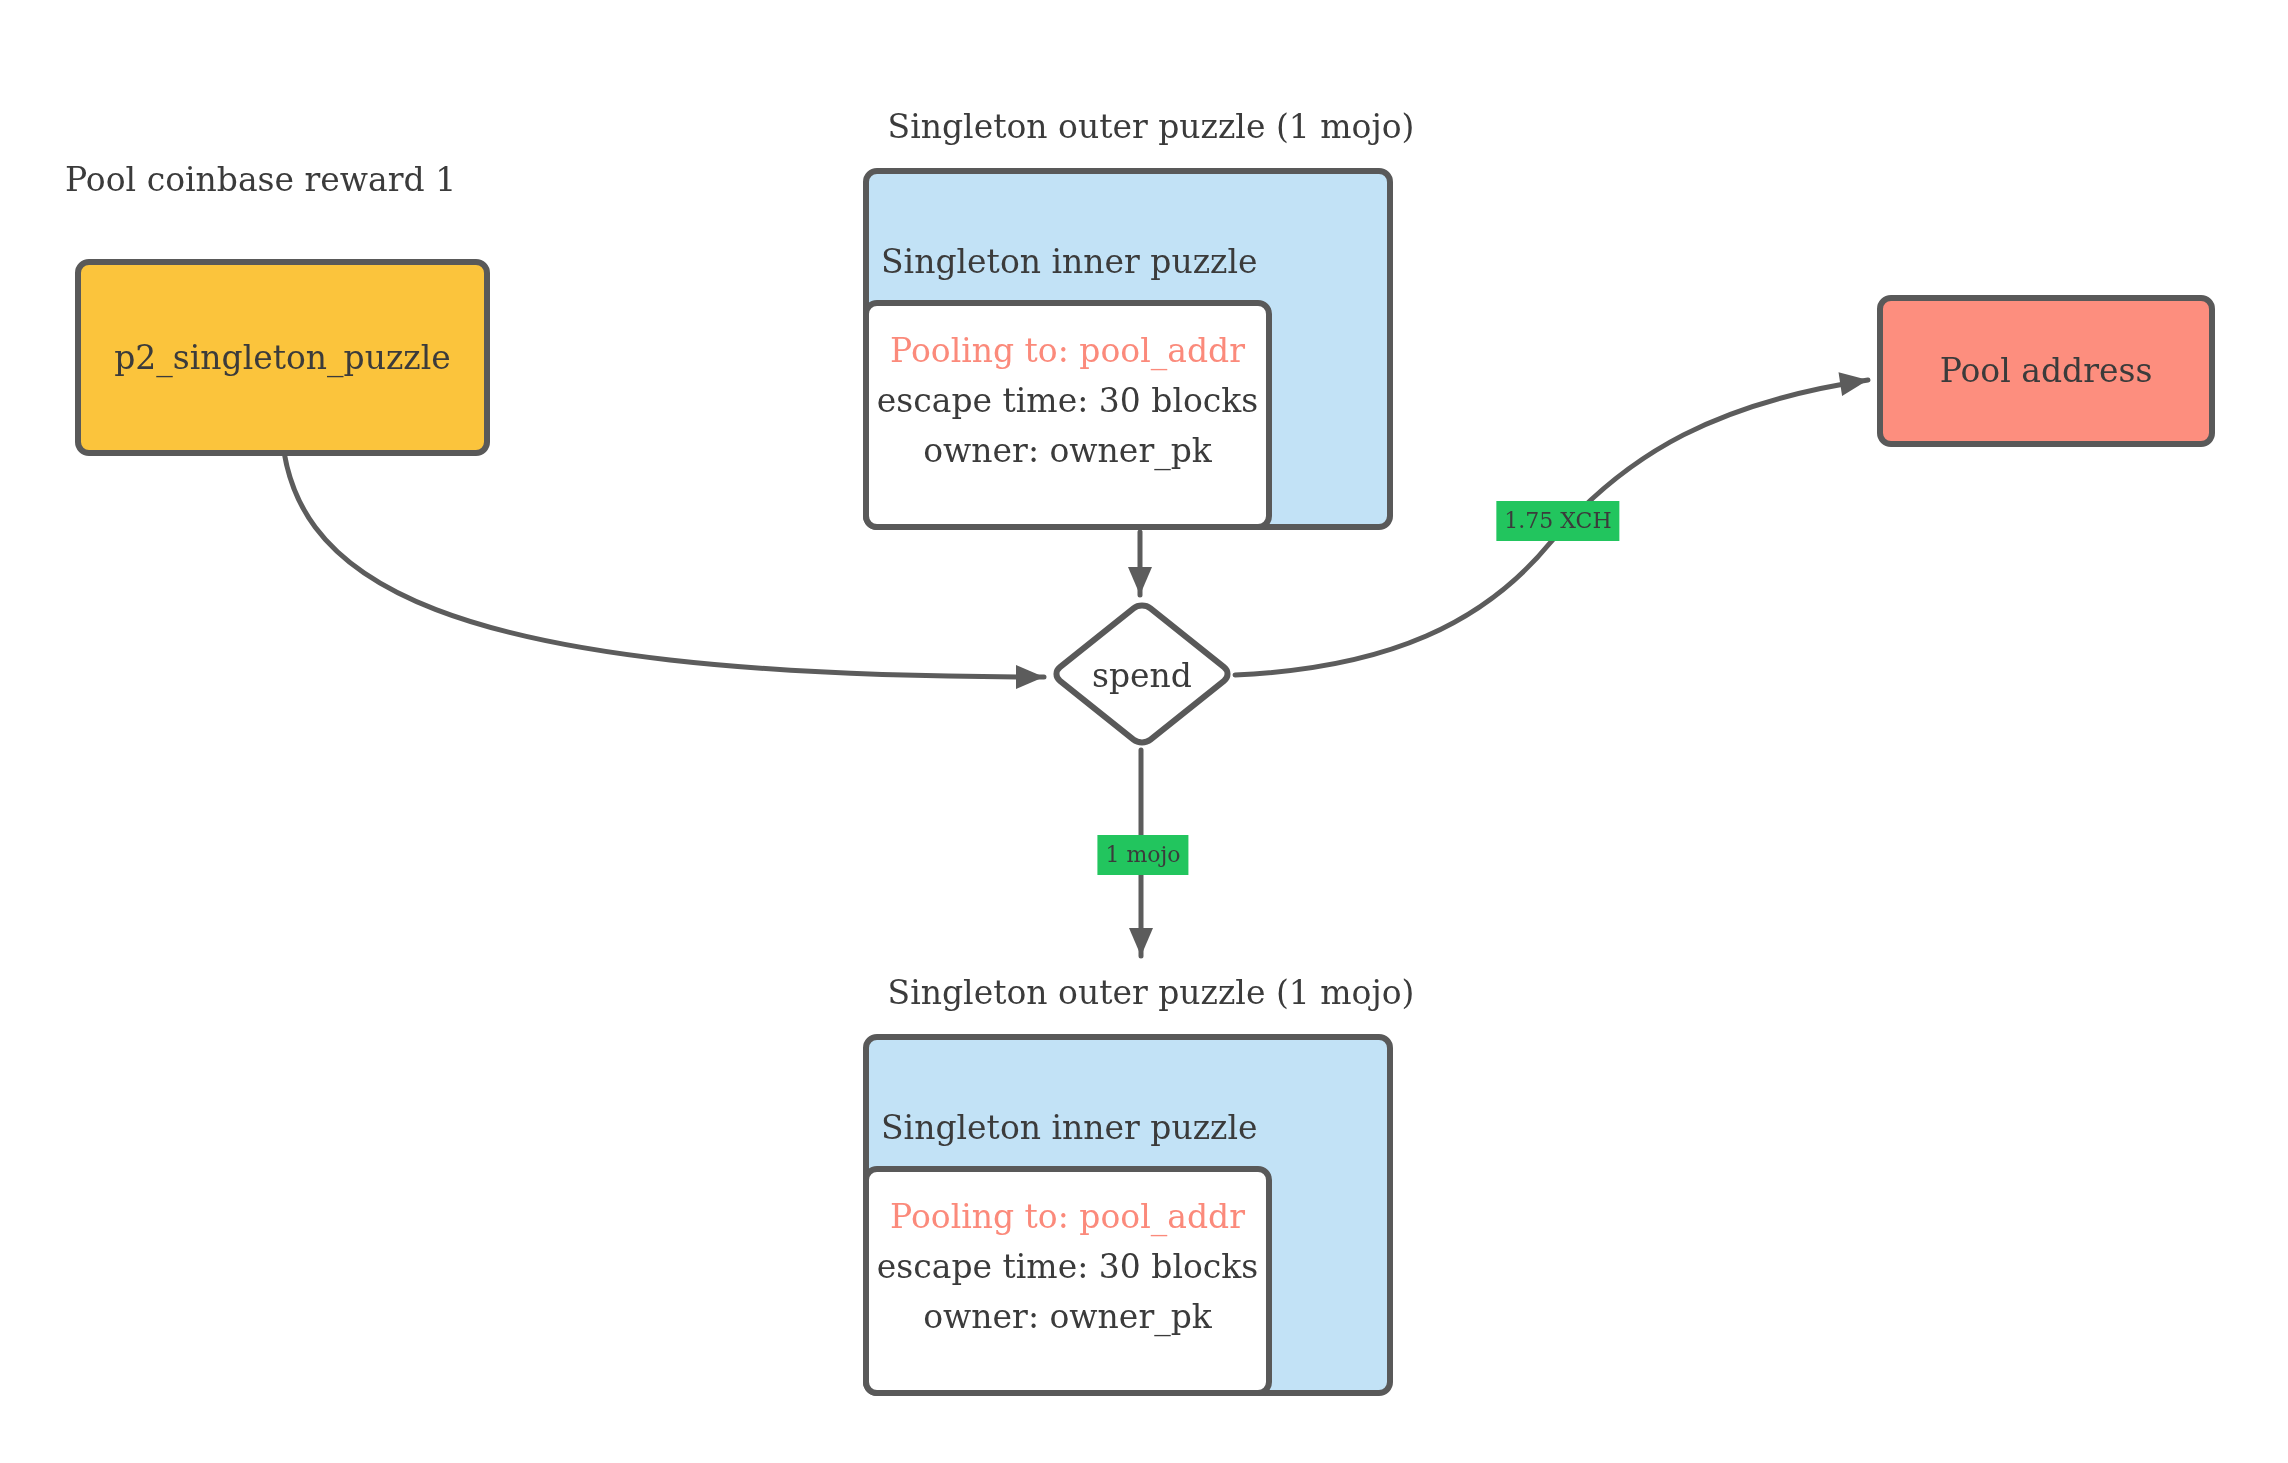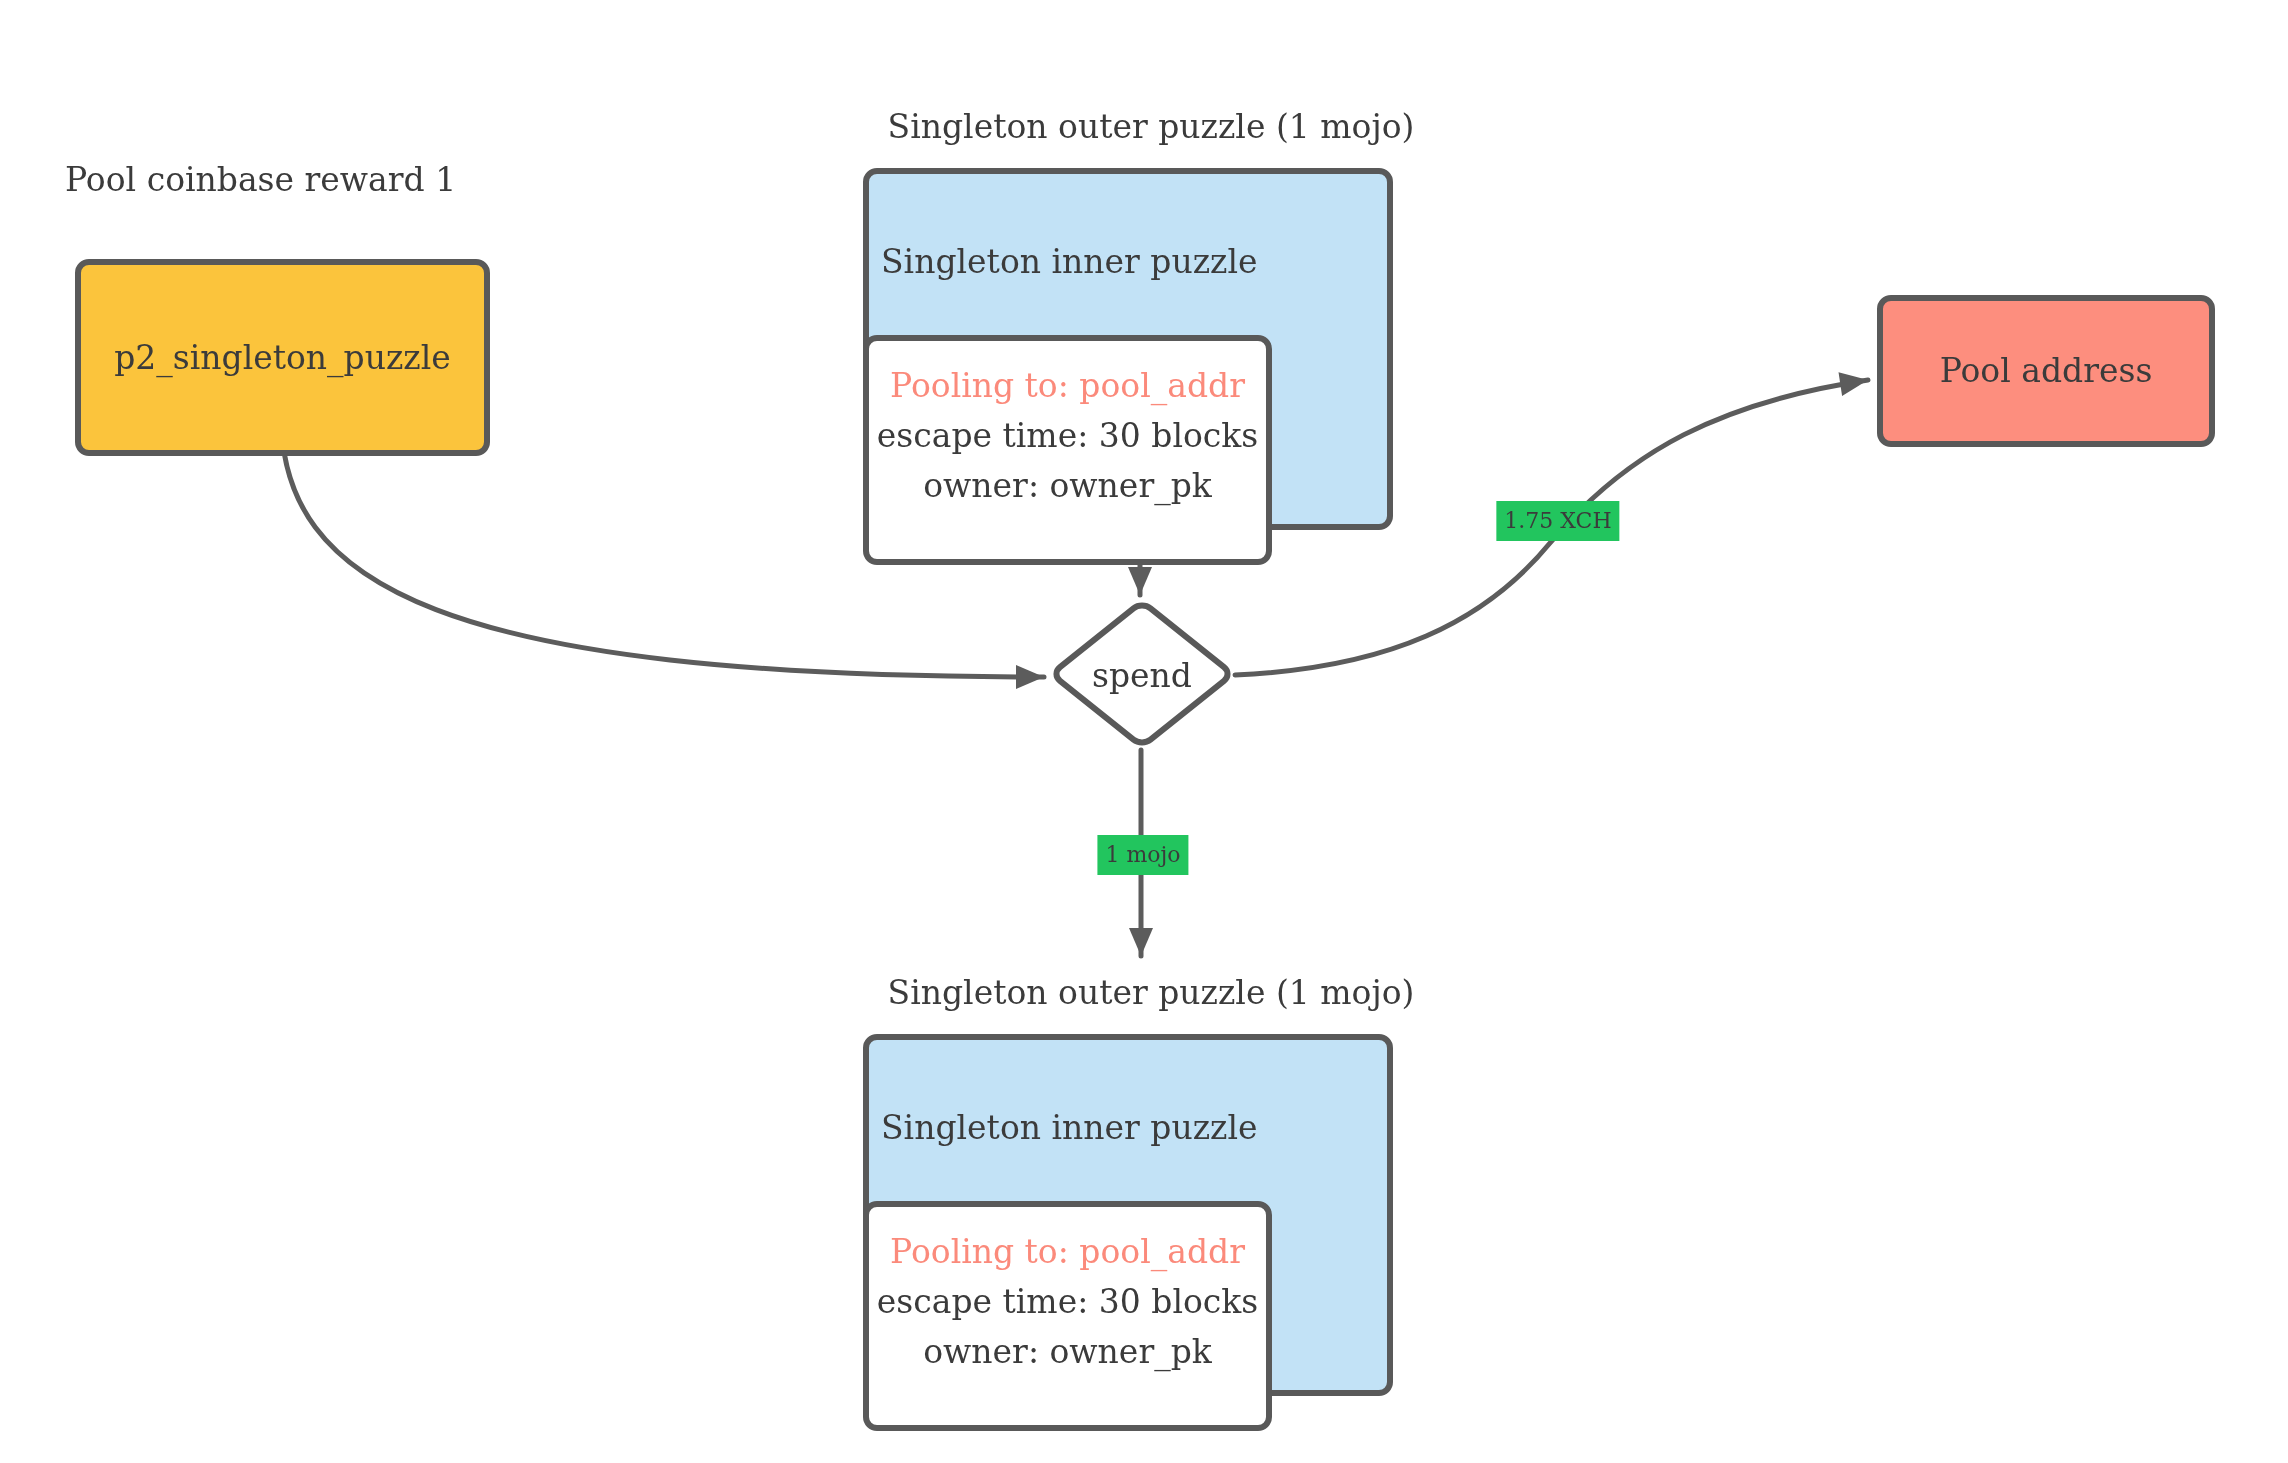--- a/index.html
+++ b/index.html
@@ -22,21 +22,20 @@
     font-size:33px;line-height:1.2;
   }
   .coinbase-node{background:#FBC43C;}
   .pool-node{background:#FD8E7E;}
   .singleton-node{background:#C2E2F6;}
   .inner-white-node{
     background:#ffffff;
     display:block;
     text-align:center;
     padding-top:20px;
-    margin-top:35px;
   }
   .inner-white-node .line{line-height:50px;font-size:33px;}
   .pooling-line{color:#FB8A7B;}
 
   .caption{
     text-align:left;
     font-size:33px;line-height:43px;
   }
   .group-title{
     text-align:center;

